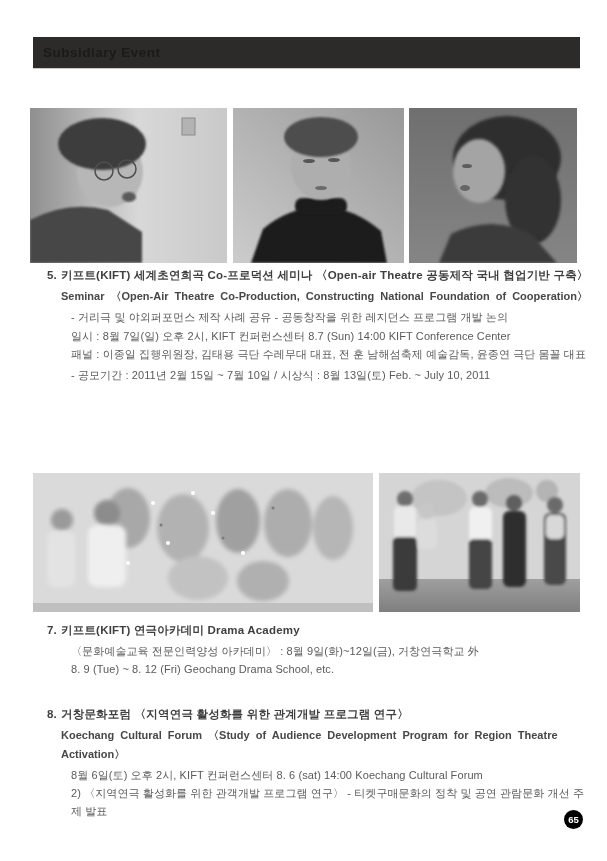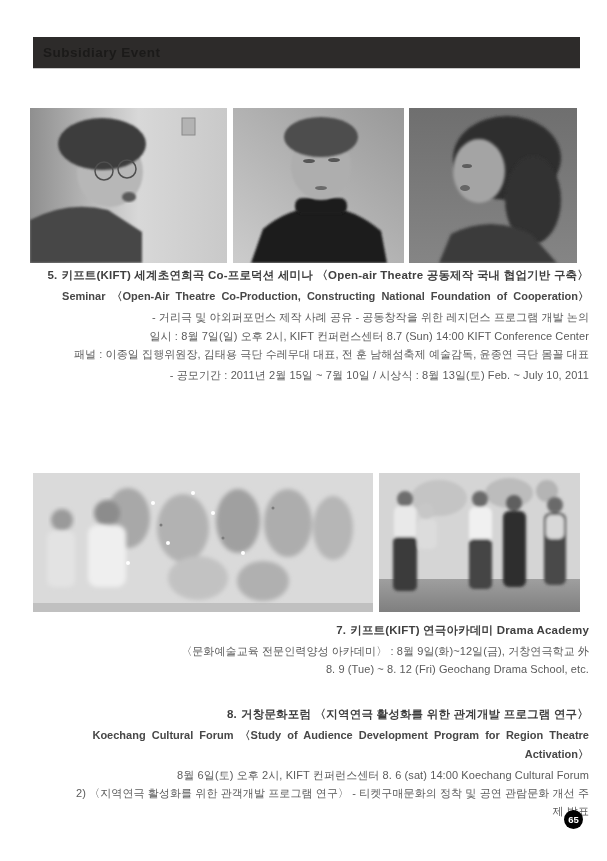--- a/index.html
+++ b/index.html
@@ -19,21 +19,21 @@
   }
   
   .photo{position:absolute;overflow:hidden;background:#cfcfcf;}
   .photo svg{display:block;width:100%;height:100%;}
   #photo-top-1{left:30px;top:108px;width:197px;height:155px;}
   #photo-top-2{left:233px;top:108px;width:171px;height:155px;}
   #photo-top-3{left:409px;top:108px;width:168px;height:155px;}
   #photo-bottom-1{left:33px;top:473px;width:340px;height:139px;}
   #photo-bottom-2{left:379px;top:473px;width:201px;height:139px;}
   
-  .section{position:absolute;left:47px;right:18px;color:#454545;text-align:right;}
+  .section{position:absolute;left:47px;right:18px;color:#454545;}
   .sec-head{font-size:11.5px;line-height:19px;color:#3f3f3f;font-weight:bold;letter-spacing:.2px;margin-bottom:2px;}
   .sec-head .num{margin-right:4px;}
   .sec-en{font-size:11px;line-height:19px;color:#474747;font-weight:bold;word-spacing:3px;padding-left:14px;margin-bottom:2px;}
   .detail{font-size:11px;line-height:18px;color:#5a5a5a;padding-left:24px;letter-spacing:.1px;}
   #section-5{top:266px;}
   #section-5 .detail{line-height:18.5px;}
   #section-6{top:366px;}
   #section-7{top:621px;}
   #section-8{top:705px;}
   

